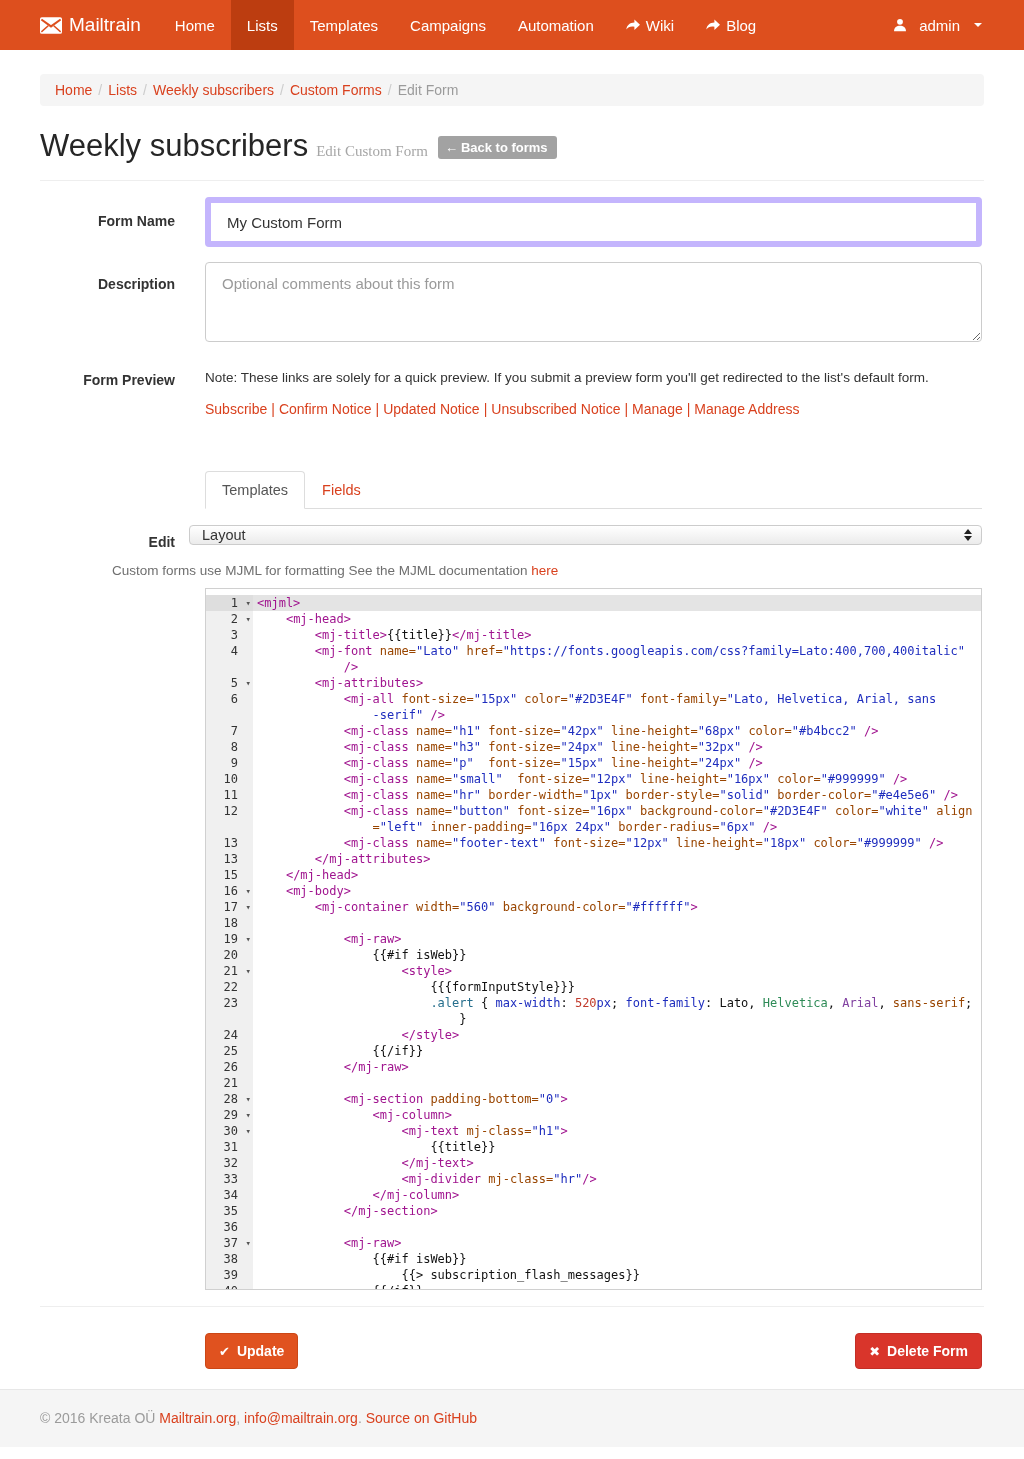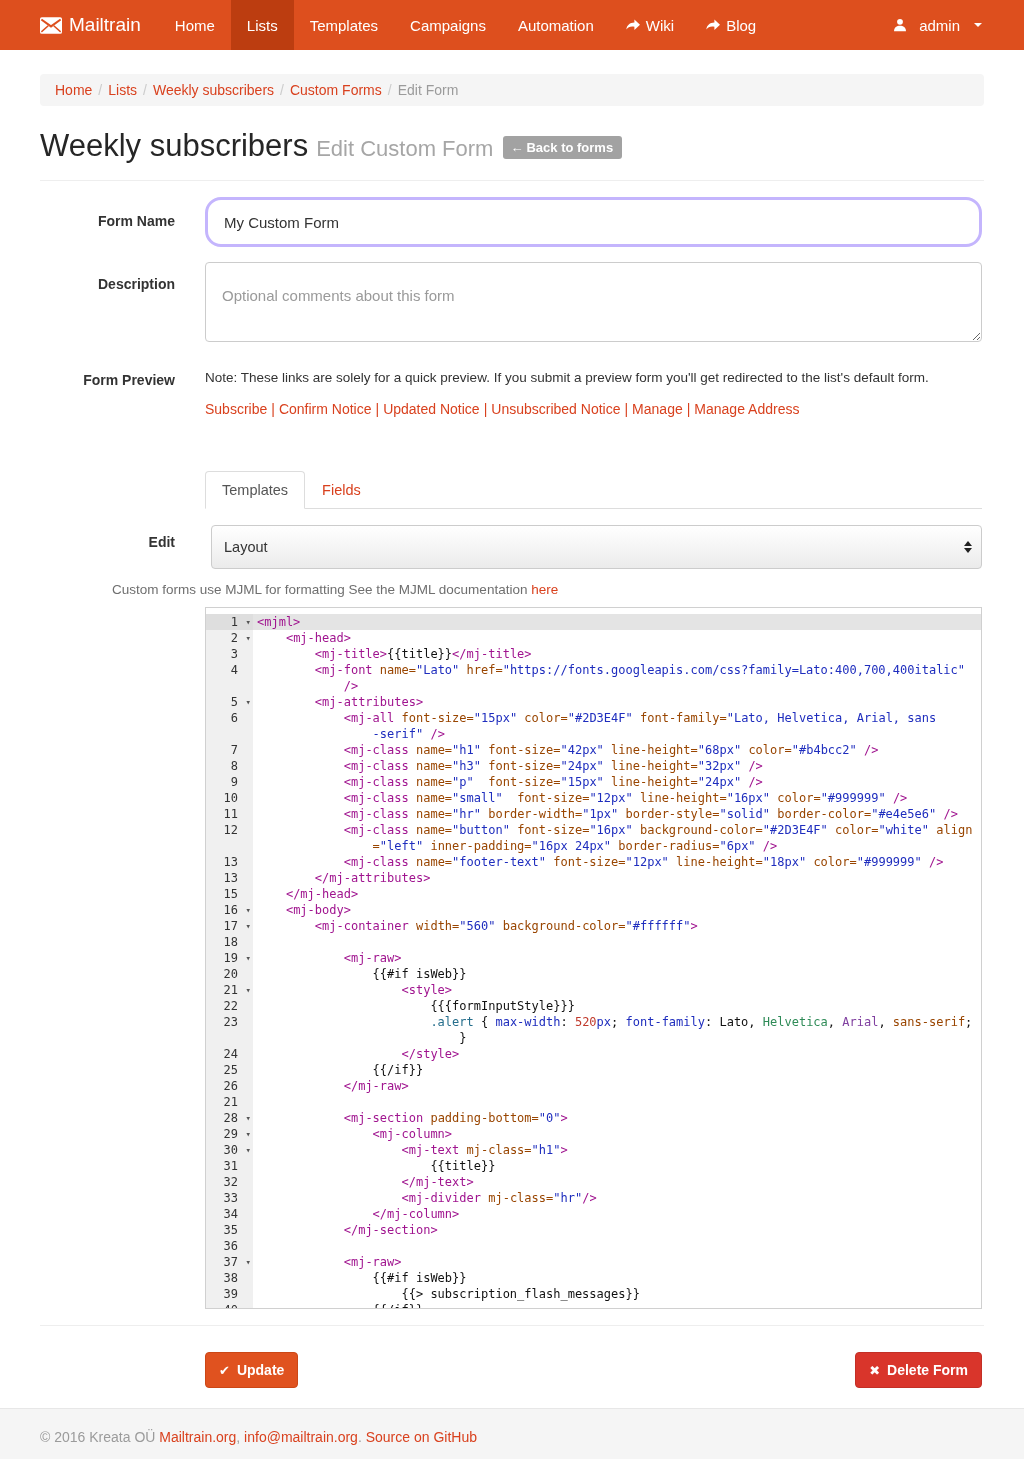--- a/index.html
+++ b/index.html
@@ -17,48 +17,48 @@
   .caret-down { width:0; height:0; border-left:4px solid transparent; border-right:4px solid transparent; border-top:4px solid #fff; margin-left:2px; }
 
   
   .breadcrumb { margin:24px 40px 0; background:#f5f5f5; border-radius:4px; padding:8px 15px; font-size:14px; color:#9b9b9b; }
   .breadcrumb a { color:#D9411E; text-decoration:none; }
   .bc-sep { color:#ccc; padding:0 6px; }
 
   
   .pagehead { margin:22px 40px 0; }
   .pagehead h1 { margin:0; font-size:31px; font-weight:500; color:#262626; display:inline; }
-  .subtitle { color:#a6a6a6; font-size:22px; font-weight:400; margin-left:8px; }
+  .subtitle { color:#a6a6a6; font-size:15px; font-weight:400; margin-left:8px;font-family:Liberation Serif, serif; }
   .back-btn { background:#a2a2a2; color:#fff; font-size:13px; font-weight:700; padding:5px 9px 5px 7px; border-radius:3px; margin-left:10px; text-decoration:none; display:inline-block; vertical-align:4px; line-height:1; }
   .back-btn .arr { margin-right:3px; }
   hr.rule { border:0; border-top:1px solid #eee; margin:16px 40px; }
 
   
   .frow { display:flex; margin:0 42px 15px 40px; }
   .flabel { flex:none; width:135px; text-align:right; font-weight:700; font-size:14px; color:#333; padding-top:16px; }
   .flabel.tight { padding-top:2px; }
   .fbody { flex:1; margin-left:30px; min-width:0; }
-  .tinput { width:100%; height:50px; padding:6px 16px; font-size:15px; color:#333; border:3px solid #c4b5fd; border-radius:16px; outline:none; font-family:inherit; }
-  .tarea { width:100%; height:80px; padding:24px 16px; font-size:15px; color:#ec4899; border:1px solid #ccc; border-radius:4px; outline:none; resize:vertical; font-family:inherit; }
+  .tinput { width:100%; height:50px; padding:6px 16px; font-size:15px; color:#333; border:6px solid #c4b5fd; border-radius:4px; outline:none; font-family:inherit; }
+  .tarea { width:100%; height:80px; padding:12px 16px; font-size:15px; color:#ec4899; border:1px solid #ccc; border-radius:4px; outline:none; resize:vertical; font-family:inherit; }
   ::placeholder { color:#9a9a9a; opacity:1; }
   .note { font-size:13.5px; color:#333; margin:0 0 16px; }
   .plinks { font-size:14px; margin-bottom:8px; }
   .plinks a { color:#D9411E; text-decoration:none; }
   .pl-sep { color:#D9411E; padding:0 4px; }
 
   
   .tabs { margin:46px 42px 0 205px; display:flex; border-bottom:1px solid #ddd; }
   .tab { padding:10px 16px; font-size:14.5px; border:1px solid transparent; border-radius:4px 4px 0 0; margin-bottom:-1px; text-decoration:none; }
   .tab.active { background:#fff; border-color:#ddd #ddd #fff; color:#555; }
   .tab.plain { color:#D9411E; }
 
   
   .editrow { display:flex; margin:16px 42px 0 40px; }
   .editrow .flabel { padding-top:9px; }
-  .selectbox { position:relative; flex:1; margin-left:36px; height:44px; border:1px solid #ccc; border-radius:4px; background:linear-gradient(#ffffff,#ebebeb); display:flex; align-items:center; padding:0 26px 0 12px; font-size:14.5px; color:#333; cursor:pointer; }
+  .selectbox { position:relative; flex:1; margin-left:14px; height:20px; border:1px solid #ccc; border-radius:4px; background:linear-gradient(#ffffff,#ebebeb); display:flex; align-items:center; padding:0 26px 0 12px; font-size:14.5px; color:#333; cursor:pointer; }
   .sel-carets { position:absolute; right:9px; top:50%; transform:translateY(-50%); display:flex; flex-direction:column; gap:2px; }
   .car-up { width:0; height:0; border-left:4px solid transparent; border-right:4px solid transparent; border-bottom:5px solid #222; }
   .car-dn { width:0; height:0; border-left:4px solid transparent; border-right:4px solid transparent; border-top:5px solid #222; }
   .mjml-help { margin:13px 42px 10px 112px; font-size:13.5px; color:#6f6f6f; }
   .mjml-help a { color:#D9411E; text-decoration:none; }
 
   
   .editor { margin:0 42px 0 205px; border:1px solid #d0d0d0; height:702px; overflow:hidden; background:#fff; padding-top:6px; font-family:"DejaVu Sans Mono","Liberation Mono",monospace; font-size:12px; cursor:text; }
   .crow { display:flex; height:16px; line-height:16px; }
   .gut { flex:none; width:47px; background:#f0f0f0; color:#333; text-align:right; padding-right:15px; position:relative; user-select:none; }

